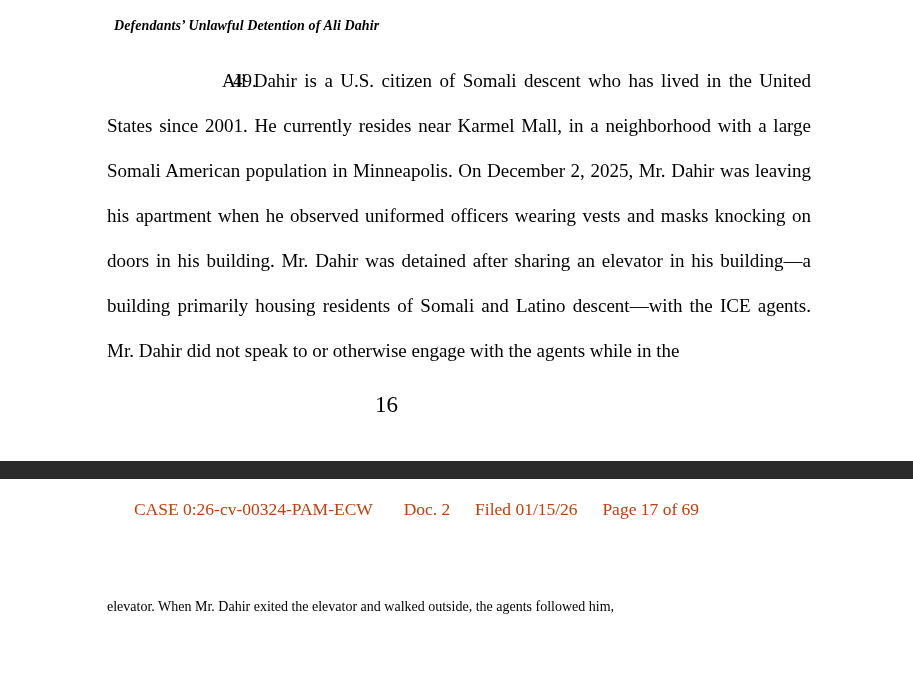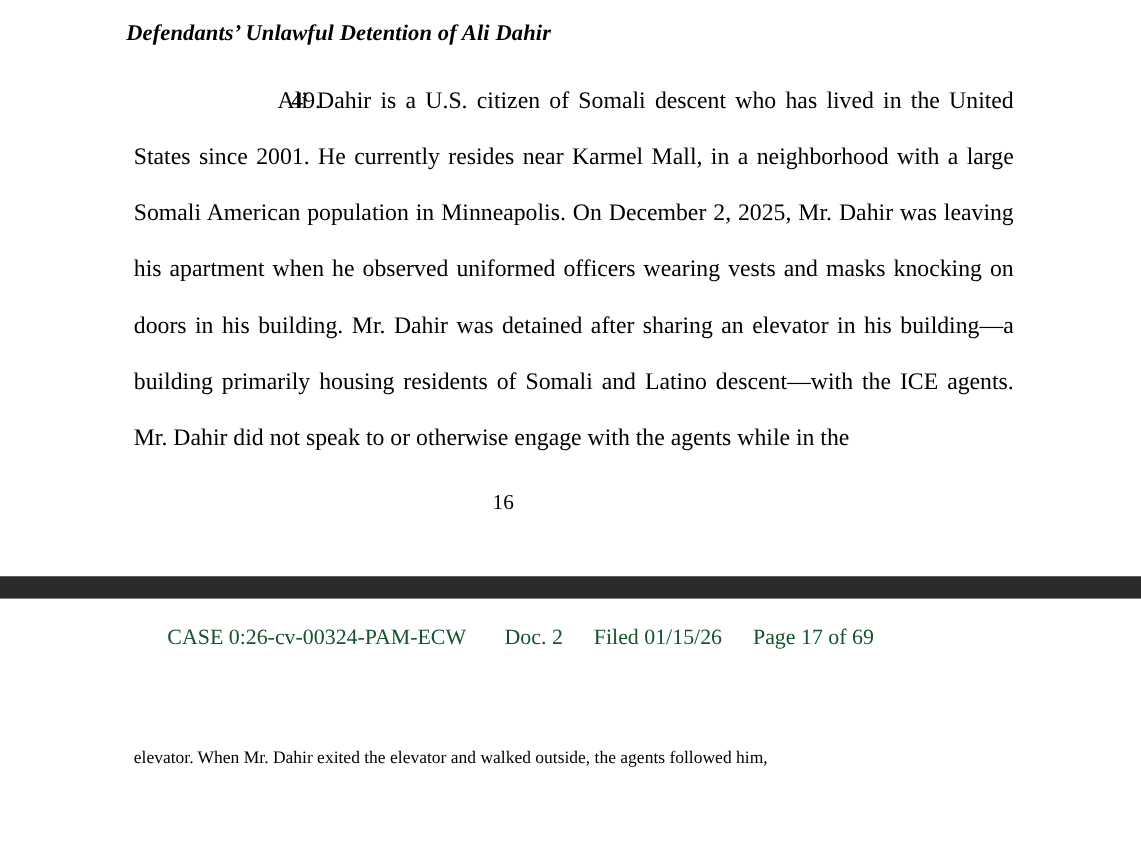--- a/index.html
+++ b/index.html
@@ -23,26 +23,26 @@
     position: absolute;
     top: 0;
     left: 0;
     width: 913px;
     height: 460px;
     background: #ffffff;
   }
   .section-heading {
     position: absolute;
     top: 14px;
-    left: 101px;
+    left: 114px;
     width: 704px;
     font-family: "Liberation Serif", serif;
     font-weight: bold;
     font-style: italic;
-    font-size: 18px;
+    font-size: 14px;
     line-height: 24px;
     letter-spacing: 0.1px;
   }
   .para {
     position: absolute;
     top: 58px;
     left: 107px;
     width: 704px;
     font-size: 19px;
     line-height: 45px;
@@ -50,24 +50,24 @@
     text-justify: inter-word;
     text-indent: 63px;
   }
   .para .num {
     display: inline-block;
     width: 52px;
   }
   .page-number {
     position: absolute;
     top: 392px;
-    left: 16px;
+    left: 0;
     width: 773px;
     text-align: center;
-    font-size: 17px;
+    font-size: 23px;
   }
   .divider-bar {
     position: absolute;
     top: 461px;
     left: 0;
     width: 913px;
     height: 18px;
     background: #2b2b2b;
   }
   .page-bottom {
@@ -77,21 +77,21 @@
     width: 913px;
     height: 196px;
     background: #ffffff;
   }
   .case-stamp {
     position: absolute;
     top: 20px;
     left: 0;
     width: 833px;
     text-align: center;
-    color: #14532d;
+    color: #c2410c;
     font-family: "Liberation Serif", serif;
     font-size: 17.5px;
     white-space: nowrap;
   }
   .case-stamp span {
     display: inline-block;
   }
   .stamp-gap-lg { width: 22px; }
   .stamp-gap-sm { width: 16px; }
   .para-cont {

